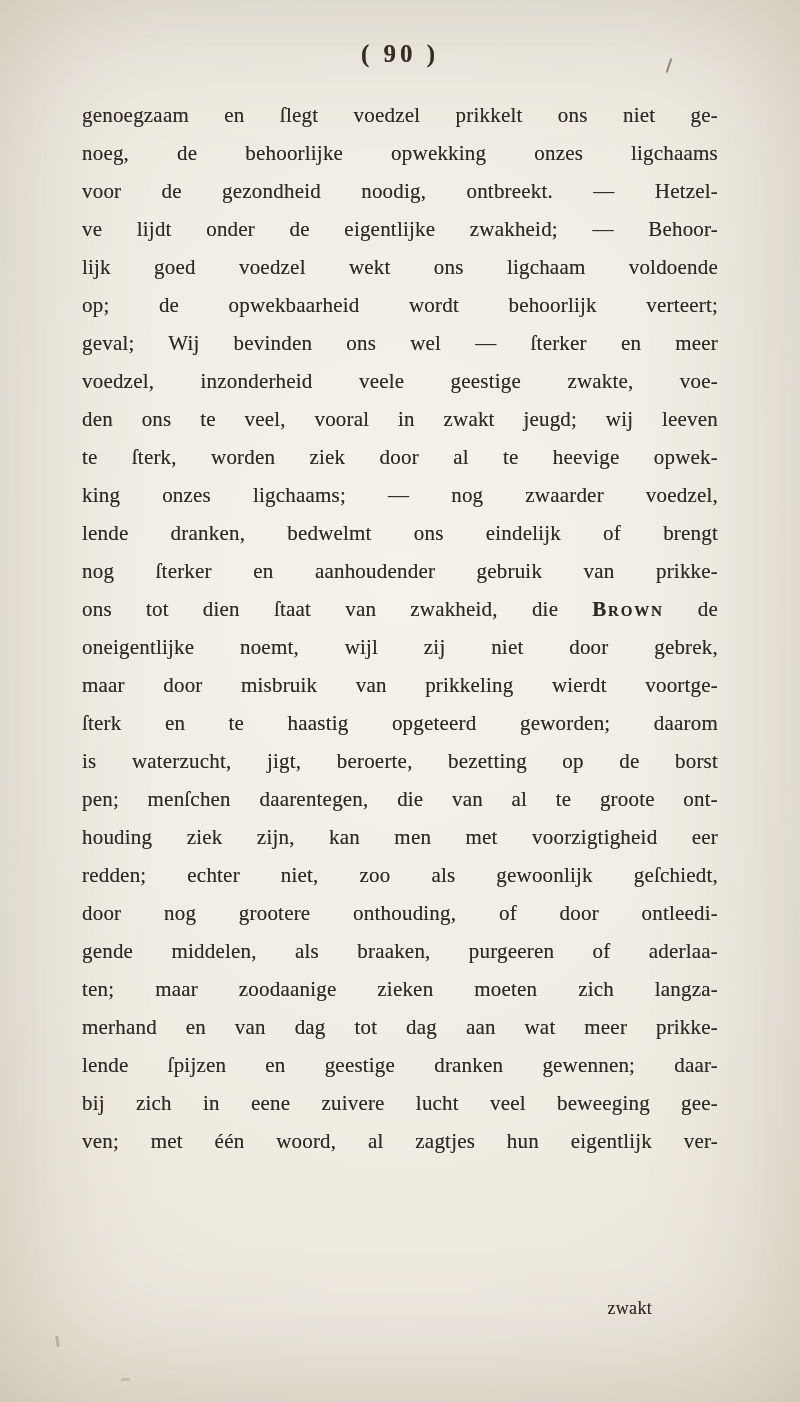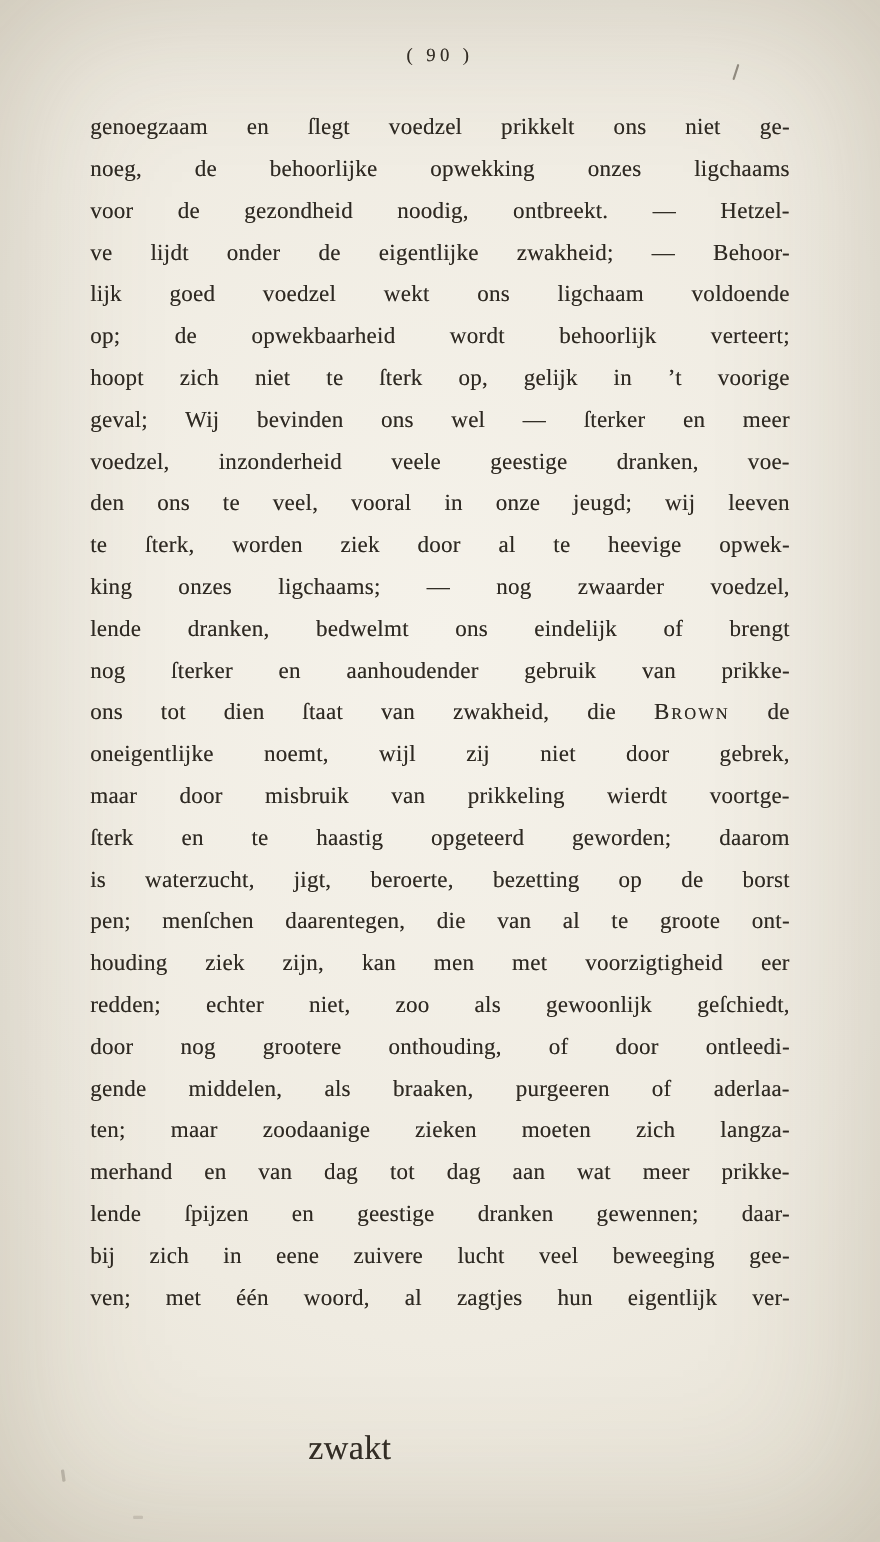--- a/index.html
+++ b/index.html
@@ -20,24 +20,25 @@
     font-family: "Liberation Serif", "DejaVu Serif", serif;
   }
   .pagehead {
     position: absolute;
     top: 40px;
     left: 0;
     right: 0;
     text-align: center;
   }
   .pagenum {
-    font-size: 17px;
+    font-size: 25px;
     letter-spacing: 4px;
     color: #332d25;
     text-shadow: 0 0 0.6px rgba(46,41,34,0.55);
+    font-weight: bold;
   }
   .textblock {
     position: absolute;
     top: 96px;
     left: 82px;
     width: 636px;
   }
   .line {
     margin: 0;
     font-size: 21px;
@@ -47,28 +48,29 @@
     letter-spacing: 0.2px;
     word-spacing: 1.5px;
     text-shadow: 0 0 0.6px rgba(46,41,34,0.5);
     white-space: normal;
     overflow: hidden;
     height: 38px;
   }
   .smallcaps {
     font-variant: small-caps;
     letter-spacing: 1.8px;
+    font-weight: bold;
   }
   .catchword {
     position: absolute;
     top: 1298px;
     left: 0;
-    right: 164px;
-    text-align: center;
-    font-size: 31px;
+    right: 148px;
+    text-align: right;
+    font-size: 18px;
     letter-spacing: 0.3px;
     color: #332d25;
     text-shadow: 0 0 0.6px rgba(46,41,34,0.5);
   }
   .mark {
     position: absolute;
     background: rgba(58, 49, 38, 0.5);
     border-radius: 1px;
   }
   .mark-slash { width: 2px; height: 15px; left: 668px; top: 58px; transform: rotate(18deg); }
@@ -86,24 +88,23 @@
 
   <span class="mark mark-slash"></span>
 
   <main class="textblock">
     <p class="line">genoegzaam en ſlegt voedzel prikkelt ons niet ge-</p>
     <p class="line">noeg, de behoorlijke opwekking onzes ligchaams</p>
     <p class="line">voor de gezondheid noodig, ontbreekt. — Hetzel-</p>
     <p class="line">ve lijdt onder de eigentlijke zwakheid; — Behoor-</p>
     <p class="line">lijk goed voedzel wekt ons ligchaam voldoende</p>
     <p class="line">op; de opwekbaarheid wordt behoorlijk verteert;</p>
-    <p class="line">hoopt zich niet te ſterk op, gelijk in ’t voorige</p>
     <p class="line">geval; Wij bevinden ons wel — ſterker en meer</p>
-    <p class="line">voedzel, inzonderheid veele geestige dranken, voe-</p>
-    <p class="line">den ons te veel, vooral in onze jeugd; wij leeven</p>
+    <p class="line">voedzel, inzonderheid veele geestige zwakte, voe-</p>
+    <p class="line">den ons te veel, vooral in zwakt jeugd; wij leeven</p>
     <p class="line">te ſterk, worden ziek door al te heevige opwek-</p>
     <p class="line">king onzes ligchaams; — nog zwaarder voedzel,</p>
     <p class="line">lende dranken, bedwelmt ons eindelijk of brengt</p>
     <p class="line">nog ſterker en aanhoudender gebruik van prikke-</p>
     <p class="line"><span>ons tot dien ſtaat van zwakheid, die </span><span class="smallcaps">Brown</span><span> de</span></p>
     <p class="line">oneigentlijke noemt, wijl zij niet door gebrek,</p>
     <p class="line">maar door misbruik van prikkeling wierdt voortge-</p>
     <p class="line">ſterk en te haastig opgeteerd geworden; daarom</p>
     <p class="line">is waterzucht, jigt, beroerte, bezetting op de borst</p>
     <p class="line">pen; menſchen daarentegen, die van al te groote ont-</p>

